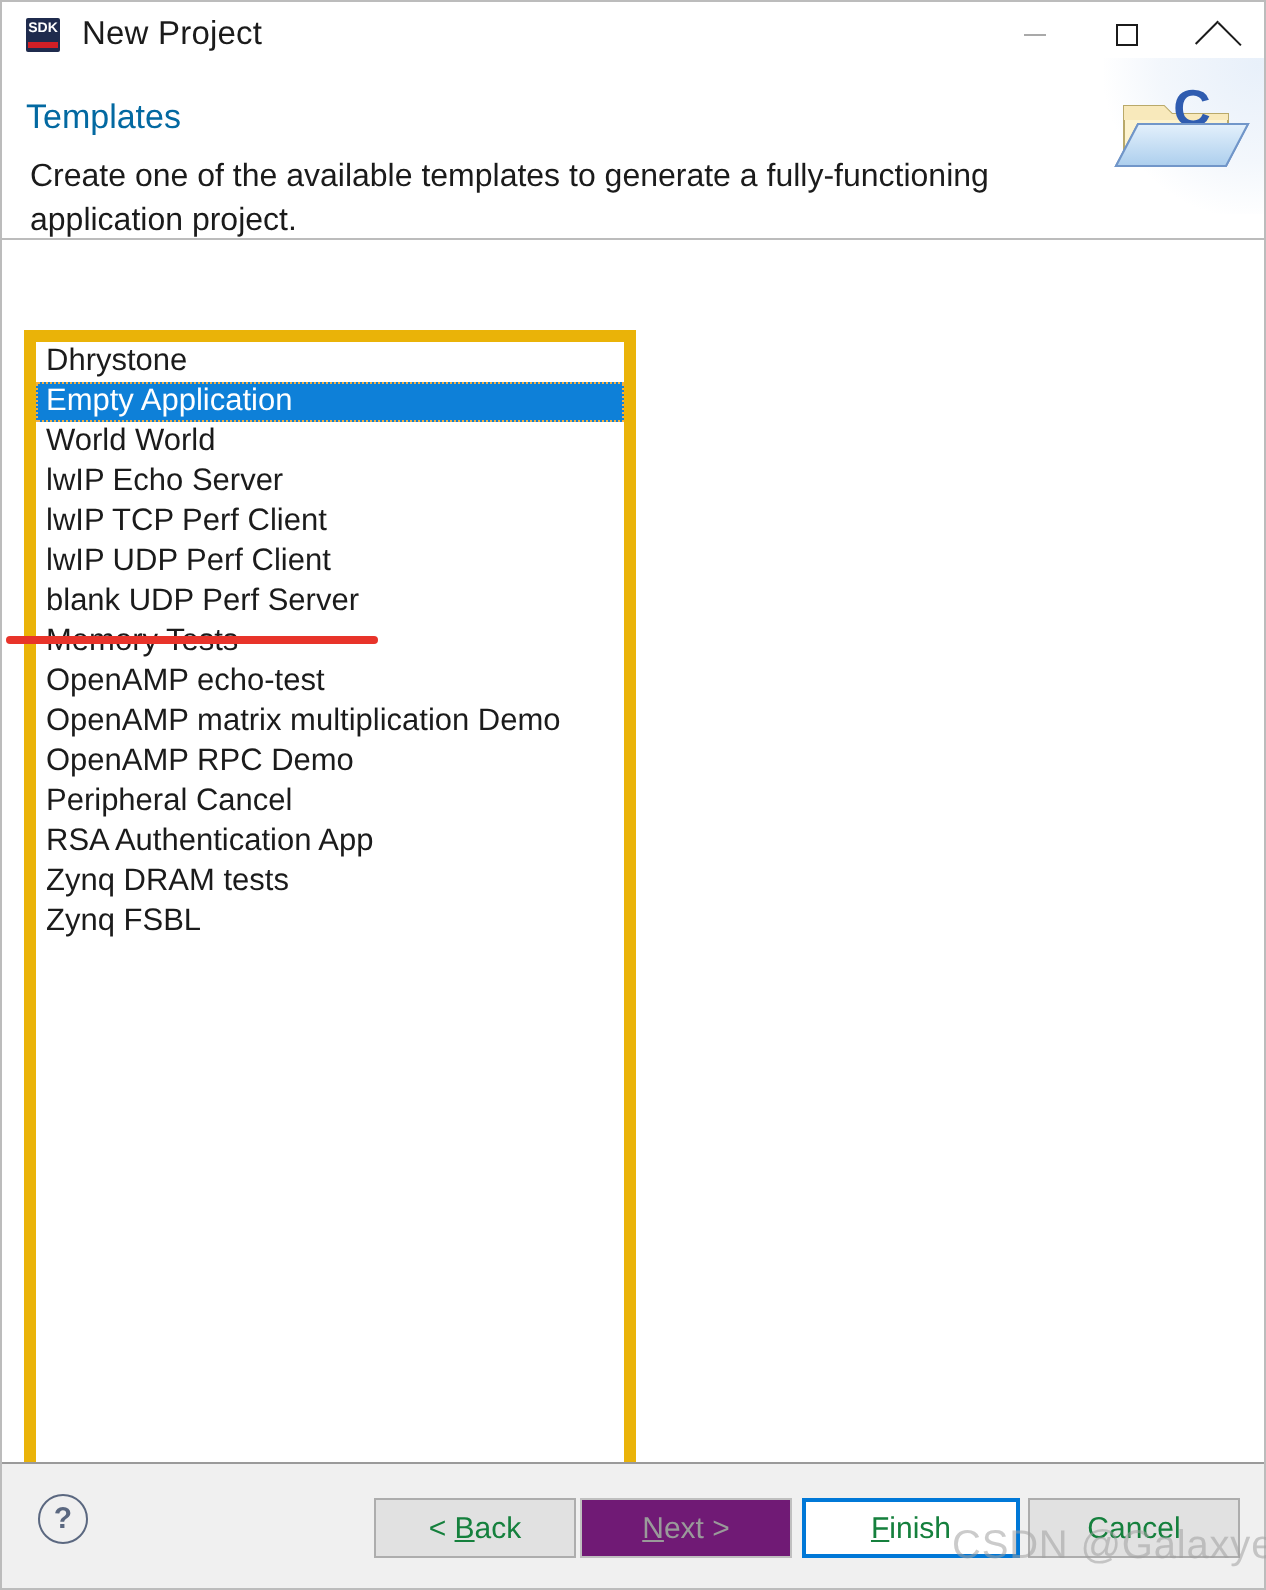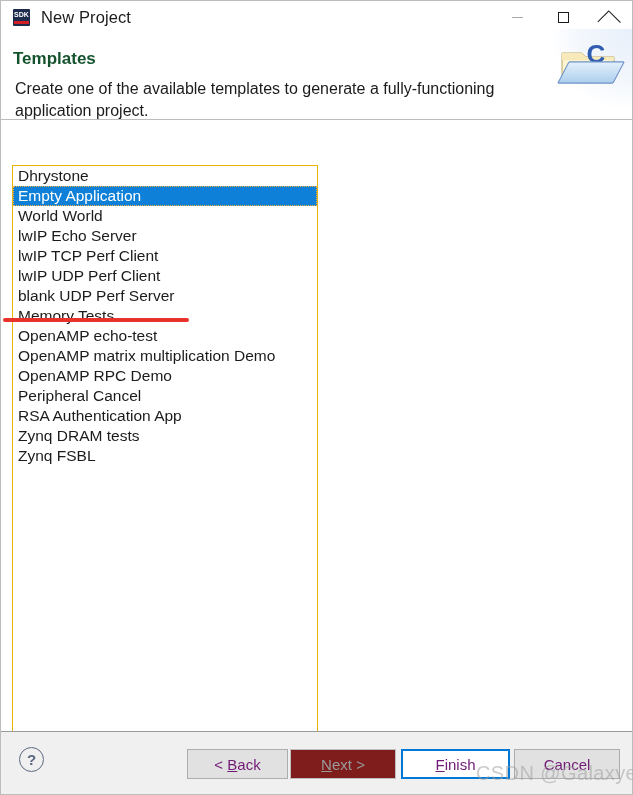--- a/index.html
+++ b/index.html
@@ -123,22 +123,22 @@
     position: relative;
     background: #ffffff;
     border-bottom: 1px solid #bcbcbc;
     padding: 0;
   }
   .header-title {
     position: absolute;
     left: 12px;
     top: 16px;
     font-size: 17px;
-    font-weight: bold;
-    color: #14532d;
+    font-weight: normal;
+    color: #0369a1;
     font-family: "Liberation Sans", sans-serif;
     text-align: center;
   }
   .header-desc {
     position: absolute;
     left: 14px;
     top: 45px;
     width: 500px;
     font-size: 16px;
     line-height: 22px;
@@ -184,21 +184,21 @@
     font-family: "Liberation Sans", sans-serif;
   }
 
   .listbox {
     position: absolute;
     left: 11px;
     top: 45px;
     width: 306px;
     height: 608px;
     background: #ffffff;
-    border: 1px solid #eab308;
+    border: 6px solid #eab308;
     box-sizing: border-box;
     overflow: hidden;
   }
   .list-item {
     height: 20px;
     line-height: 20px;
     padding-left: 5px;
     font-size: 15.5px;
     color: #1b1b1b;
     white-space: nowrap;
@@ -297,29 +297,29 @@
     box-sizing: border-box;
   }
   .btn {
     position: absolute;
     top: 17px;
     height: 30px;
     background: #e1e1e1;
     border: 1px solid #adadad;
     box-sizing: border-box;
     font-size: 15px;
-    color: #701a75;
+    color: #15803d;
     display: flex;
     align-items: center;
     justify-content: center;
     font-family: "Liberation Sans", sans-serif;
     cursor: default;
   }
   .btn.disabled {
-    background: #7f1d1d;
+    background: #701a75;
     border-color: #bfbfbf;
     color: #9a9a9a;
   }
   .btn.default {
     background: #ffffff;
     border: 2px solid #0078d7;
   }
   .btn u { text-decoration: underline; }
   #btn-back   { left: 186px; width: 101px; }
   #btn-next   { left: 289px; width: 106px; }

